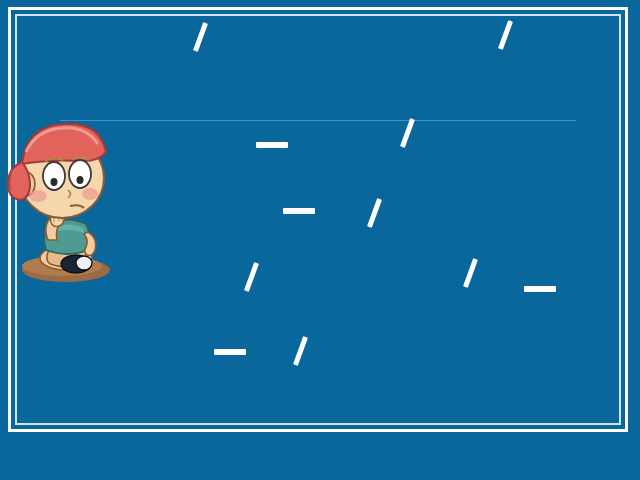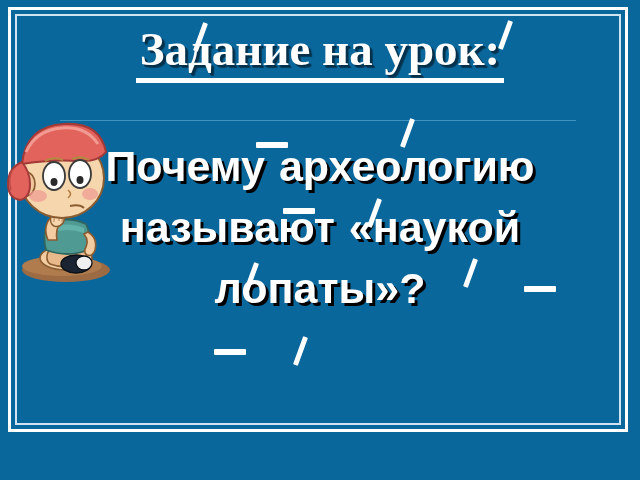--- a/index.html
+++ b/index.html
@@ -127,27 +127,21 @@
 </style>
 </head>
 <body>
 
 <div class="slide">
 
   <div class="frame-outer"></div>
   <div class="frame-inner"></div>
   <div class="divider"></div>
 
-  <div class="title-wrap">
-    <span class="title">Задание на урок:</span>
-  </div>
-
-  <div class="body-wrap">
-    <span class="body-text">Почему археологию называют «наукой лопаты»?</span>
-  </div>
+
 
   <div class="boy">
     <svg viewBox="0 0 118 172" xmlns="http://www.w3.org/2000/svg">
 
       <ellipse cx="62" cy="158" rx="44" ry="12" fill="#9c6b43"></ellipse>
       <ellipse cx="58" cy="154" rx="40" ry="10" fill="#b07c4e"></ellipse>
 
       <ellipse cx="62" cy="146" rx="26" ry="12" fill="#f3cda1" stroke="#8a5c31" stroke-width="1.6"></ellipse>
       <path d="M44 140 q18 -10 38 0 q2 9 -4 12 q-16 6 -32 0 q-5 -4 -2 -12z" fill="#e8b98a" stroke="#8a5c31" stroke-width="1.5"></path>
 

